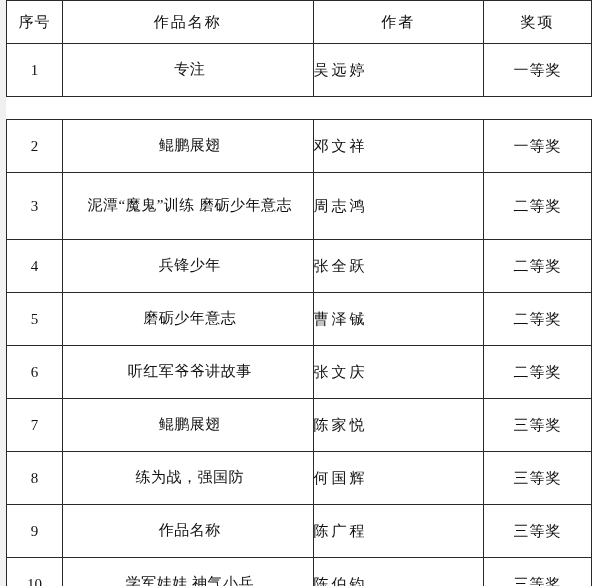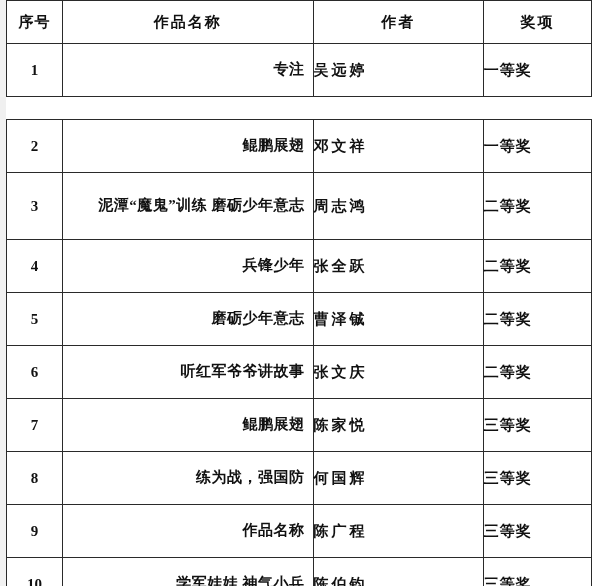--- a/index.html
+++ b/index.html
@@ -23,21 +23,21 @@
   table.award-table {
     border-collapse: collapse;
     table-layout: fixed;
     width: 586px;
     margin: 0 0 0 6px;
     background: #fff;
   }
   table.award-table td,
   table.award-table th {
     border: 1px solid #2a2a2a;
-    font-weight: bold;
+    font-weight: normal;
     color: #111;
     font-size: 15px;
     vertical-align: middle;
     background: #fff;
   }
   
   col.c-no    { width: 56px; }
   col.c-title { width: 250px; }
   col.c-author{ width: 170px; }
   col.c-prize { width: 108px; }
@@ -50,31 +50,31 @@
     padding: 0;
   }
   th.hd.no { letter-spacing: 1px; font-size: 15px; }
 
   td.no {
     text-align: center;
     font-size: 15px;
     padding: 0;
   }
   td.title {
-    text-align: right;
+    text-align: center;
     padding: 4px 8px 4px 12px;
     line-height: 1.55;
     letter-spacing: 0.5px;
   }
   td.author {
     letter-spacing: 3px;
     padding: 0;
   }
   td.prize {
-    text-align: left;
+    text-align: center;
     letter-spacing: 1px;
     padding: 0;
     margin-left: 11px;
   }
   tr.r1 td { height: 44px; }
   tr.r2 td { height: 58px; }
 
   
   .gap-strip {
     position: relative;

